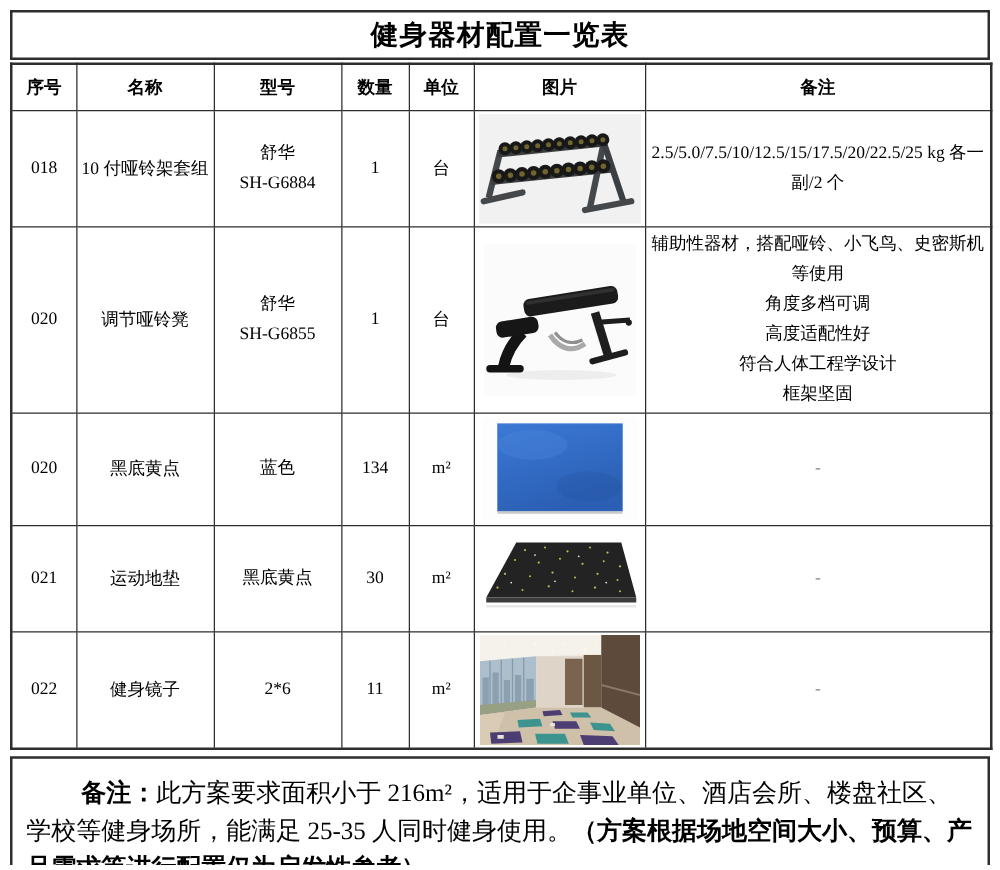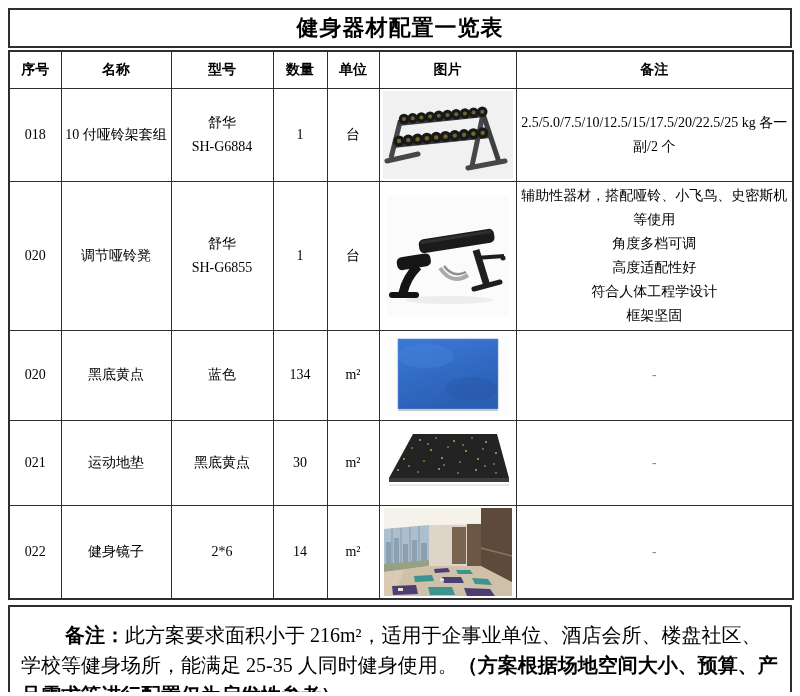--- a/index.html
+++ b/index.html
@@ -247,21 +247,21 @@
       </td>
       <td class="dash">-</td>
     </tr>
 
     <tr class="r-022">
       <td>022</td>
       <td>健身镜子</td>
       <td>
         <div class="model-line">2*6</div>
       </td>
-      <td>14</td>
+      <td>11</td>
       <td>m²</td>
       <td class="imgcell">
         <svg width="128" height="88" viewBox="0 0 128 88">
           <rect width="128" height="88" fill="#efe9e1"></rect>
           <polygon points="0,0 128,0 128,12 97,15 45,17 0,21" fill="#f5f2ec"></polygon>
           <g fill="#fff8dd">
             <circle cx="20" cy="6" r="1"></circle>
                 <circle cx="44" cy="7" r="1"></circle>
                 <circle cx="68" cy="7" r="1"></circle>
             <circle cx="92" cy="6" r="1"></circle>

